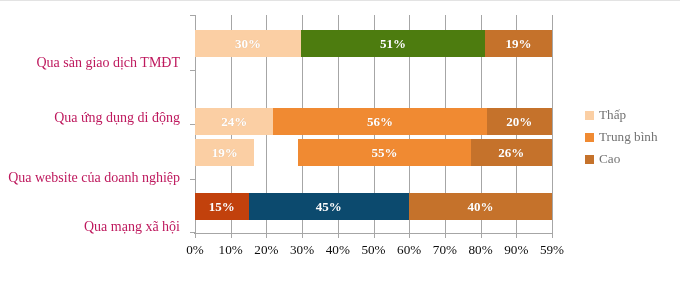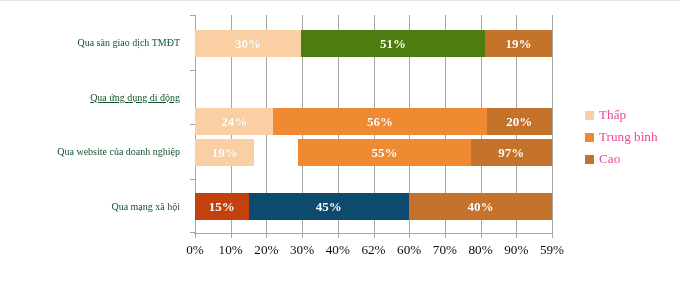--- a/index.html
+++ b/index.html
@@ -29,24 +29,25 @@
     left: 0;
     top: 14px;
     width: 188px;
     height: 218px;
   }
   .cat-label {
     position: absolute;
     right: 8px;
     width: 180px;
     text-align: right;
-    font-size: 10px;
+    font-size: 14px;
     line-height: 16px;
-    color: #14532d;
-    white-space: nowrap;
+    color: #be185d;
+    white-space: nowrap;
+    margin-top: 20px;
   }
 
   
   .plot {
     position: absolute;
     left: 195px;
     top: 14px;
     width: 357px;
     height: 218px;
   }
@@ -144,33 +145,33 @@
   }
   .legend-swatch {
     width: 9px;
     height: 9px;
     flex: 0 0 9px;
     margin-right: 5px;
   }
   .legend-text {
     font-size: 13.2px;
     line-height: 16px;
-    color: #ec4899;
+    color: #737373;
     white-space: nowrap;
   }
 </style>
 </head>
 <body>
 
 <div id="chart-root">
 
   <div class="cat-labels">
       <div class="cat-label" style="top: 20.25px;">Qua sàn giao dịch TMĐT</div>
-      <div class="cat-label" style="top: 74.75px; text-decoration: underline;">Qua ứng dụng di động</div>
-      <div class="cat-label" style="top: 129px;">Qua website của doanh nghiệp</div>
+      <div class="cat-label" style="top: 74.75px;">Qua ứng dụng di động</div>
+      <div class="cat-label" style="top: 135px;">Qua website của doanh nghiệp</div>
       <div class="cat-label" style="top: 183.75px;">Qua mạng xã hội</div>
     </div>
 
   <div class="plot">
     <div class="axis-y"></div>
     <div class="axis-x"></div>
   <div class="xtick" style="left: 0px;"></div>
       <div class="gridline" style="left: 35.7px;"></div>
       <div class="xtick" style="left: 35.7px;"></div>
       <div class="gridline" style="left: 71.4px;"></div>
@@ -219,21 +220,21 @@
         </div>
       </div>
       <div class="bar" style="top: 123.75px; width: 357px;">
         <div class="seg" style="width: 67.83px; background: rgb(251, 207, 164);">
           <span class="seg-label">19%</span>
         </div>
         <div class="seg" style="width: 196.35px; background: rgb(240, 138, 50); margin-left: 44px;">
           <span class="seg-label">55%</span>
         </div>
         <div class="seg" style="width: 92.82px; background: rgb(197, 114, 43);">
-          <span class="seg-label">97%</span>
+          <span class="seg-label">26%</span>
         </div>
       </div>
       <div class="bar" style="top: 178.25px; width: 357px;">
         <div class="seg" style="width: 53.55px; background: #c2410c;">
           <span class="seg-label">15%</span>
         </div>
         <div class="seg" style="width: 160.65px; background: #0c4a6e;">
           <span class="seg-label">45%</span>
         </div>
         <div class="seg" style="width: 142.8px; background: rgb(197, 114, 43);">
@@ -241,21 +242,21 @@
         </div>
       </div>
     </div>
 
   <div class="xlabels">
       <div class="xlabel" style="left: 0px;">0%</div>
       <div class="xlabel" style="left: 35.7px;">10%</div>
       <div class="xlabel" style="left: 71.4px;">20%</div>
       <div class="xlabel" style="left: 107.1px;">30%</div>
       <div class="xlabel" style="left: 142.8px;">40%</div>
-      <div class="xlabel" style="left: 178.5px;">62%</div>
+      <div class="xlabel" style="left: 178.5px;">50%</div>
       <div class="xlabel" style="left: 214.2px;">60%</div>
       <div class="xlabel" style="left: 249.9px;">70%</div>
       <div class="xlabel" style="left: 285.6px;">80%</div>
       <div class="xlabel" style="left: 321.3px;">90%</div>
       <div class="xlabel" style="left: 357px;">59%</div>
     </div>
 
   <div class="legend">
       <div class="legend-item">
         <span class="legend-swatch" style="background: rgb(251, 207, 164);"></span>

